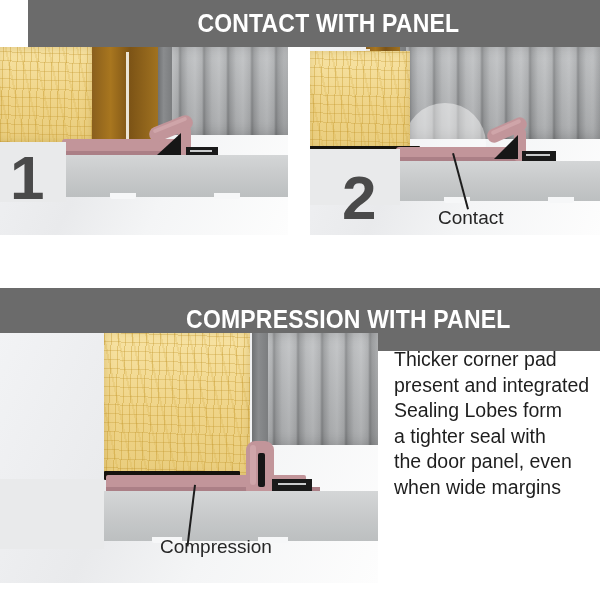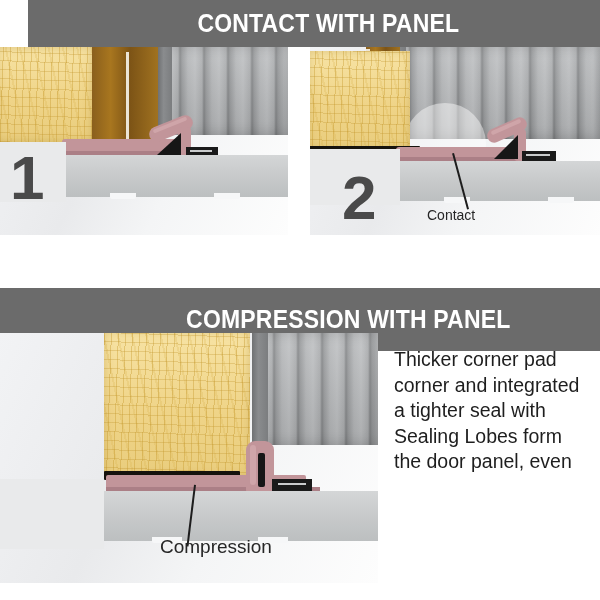--- a/index.html
+++ b/index.html
@@ -183,21 +183,21 @@
     <div class="metal-clip" style="left:212px;top:104px;width:34px;height:10px;"></div>
     <div class="metal-clip-lt" style="left:216px;top:107px;width:24px;height:2px;"></div>
 
     <div class="sill" style="left:90px;top:114px;width:200px;height:40px;"></div>
     <div class="sill-notch" style="left:134px;top:150px;width:26px;height:6px;"></div>
     <div class="sill-notch" style="left:238px;top:150px;width:26px;height:6px;"></div>
     <div class="sill-front" style="left:0;top:102px;width:90px;height:56px;"></div>
 
     <div class="leader" style="left:144px;top:106px;width:58px;height:1.6px;transform:rotate(75deg);"></div>
 
-    <div class="callout-label" style="left:117px;top:160px;font-size:14px;">Contact</div>
+    <div class="callout-label" style="left:128px;top:160px;font-size:19px;">Contact</div>
 
     <div class="step-num" style="left:32px;top:120px;font-size:62px;">2</div>
   </div>
 
   <div class="hdr" id="hdr-bottom">
     <span>COMPRESSION WITH PANEL</span>
   </div>
 
   <div class="illus" id="illus-3" style="left:0;top:333px;width:378px;height:250px;">
     <div class="bg-wash"></div>
@@ -226,19 +226,20 @@
     <div class="sill-notch" style="left:258px;top:204px;width:30px;height:6px;"></div>
     <div class="sill-front" style="left:0;top:146px;width:104px;height:70px;"></div>
 
     <div class="leader" style="left:196px;top:152px;width:62px;height:1.6px;transform:rotate(97deg);"></div>
 
     <div class="callout-label" style="left:160px;top:203px;font-size:19px;text-align:right;">Compression</div>
   </div>
 
   <div class="body-copy" style="left:394px;top:347px;width:200px;">
     <p>Thicker corner pad</p>
-    <p>corner and integrated</p>
+    <p>present and integrated</p>
+    <p>Sealing Lobes form</p>
     <p>a tighter seal with</p>
-    <p>Sealing Lobes form</p>
     <p>the door panel, even</p>
+    <p>when wide margins</p>
   </div>
 
 </div>
 
 </body></html>

